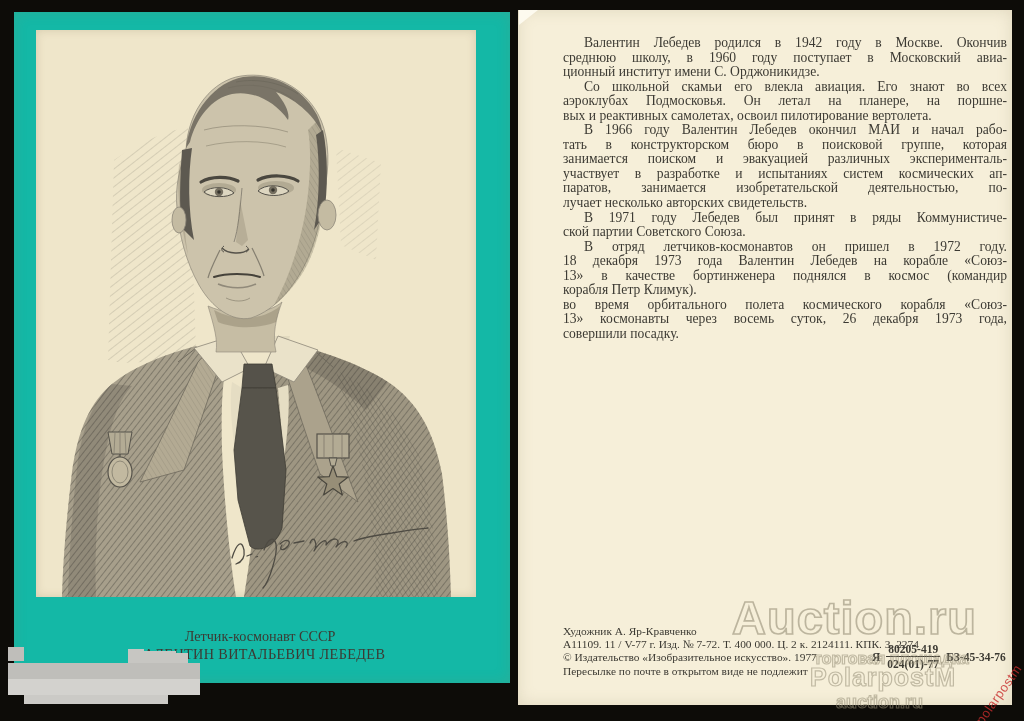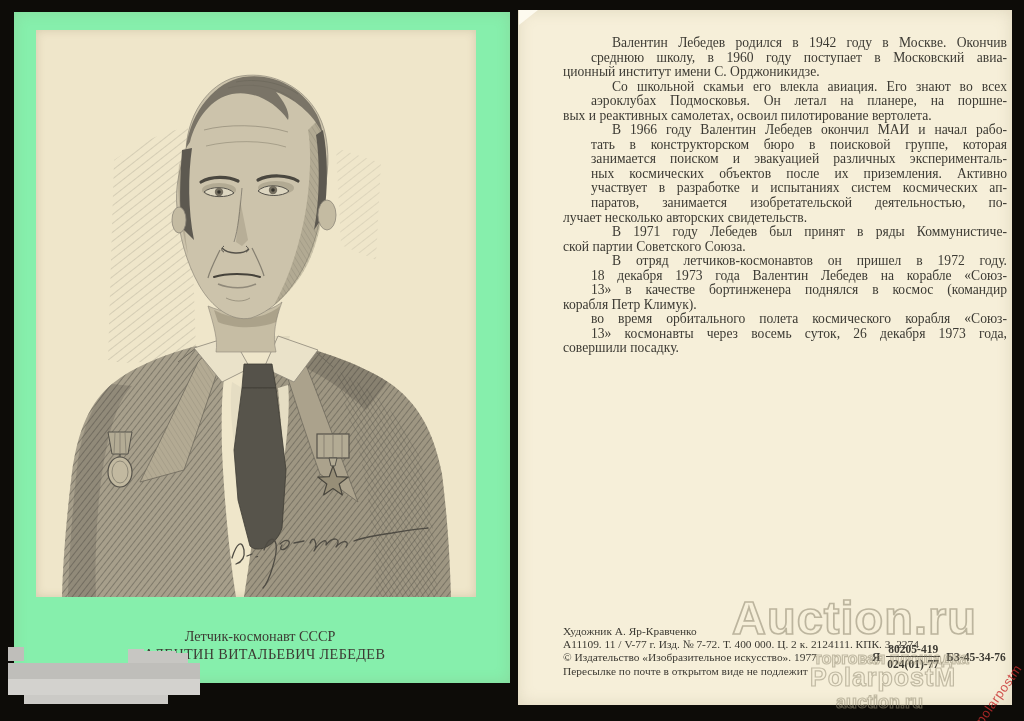--- a/index.html
+++ b/index.html
@@ -1,32 +1,32 @@
 <!DOCTYPE html>
 <html><head>
 <meta charset="utf-8">
 <style>
   html,body{margin:0;padding:0;background:#0d0c08;}
   #stage{position:relative;width:1024px;height:721px;background:#0d0c08;overflow:hidden;
          font-family:"Liberation Serif","DejaVu Serif",serif;}
   .card{position:absolute;}
-  .card.left{left:14px;top:12px;width:496px;height:671px;background:#86efac;
+  .card.left{left:14px;top:12px;width:496px;height:671px;background:#14b8a6;
              box-shadow:inset 0 0 14px rgba(140,125,90,.18);}
   .panel{position:absolute;left:22px;top:18px;width:440px;height:567px;background:#efe6ca;
          box-shadow:inset 0 0 10px rgba(120,105,70,.22);}
   .caption{position:absolute;left:46px;top:615px;width:400px;text-align:center;
            color:#3c3a33;font-size:14.2px;line-height:18.3px;}
   .cap-line.caps{letter-spacing:.4px;}
   .card.right{left:518px;top:10px;width:494px;height:695px;background:#f6efd9;
               box-shadow:inset 0 0 16px rgba(140,125,90,.2);}
   .chip{position:absolute;left:1px;top:0;width:0;height:0;
         border-top:15px solid #fdfaef;border-right:19px solid transparent;}
   .bio{position:absolute;left:45px;top:26px;width:444px;color:#3c3a33;font-size:13.6px;}
   .bio-line{height:14.55px;line-height:14.5px;white-space:nowrap;text-align:left;}
-  .bio-line.full{white-space:normal;text-align:justify;text-align-last:justify;margin-left:28px;}
+  .bio-line.full{white-space:normal;text-align:justify;text-align-last:justify;}
   .bio-line.first{text-indent:21px;}
   .imprint{position:absolute;left:45px;top:615px;color:#3c3a33;font-size:11.4px;line-height:13.2px;}
   .catalog{position:absolute;left:354px;top:633px;color:#3c3a33;font-size:11.5px;font-weight:bold;
            display:flex;align-items:center;gap:6px;}
   .cat-frac{display:inline-block;text-align:center;line-height:12px;}
   .cat-frac .num{display:block;border-bottom:1.4px solid #3c3a33;padding:0 2px 1px;}
   .cat-frac .den{display:block;padding-top:1px;}
   .wm{position:absolute;color:transparent;-webkit-text-stroke:1.2px rgba(150,142,118,.55);
       font-family:"Liberation Sans","DejaVu Sans",sans-serif;pointer-events:none;white-space:nowrap;}
   .wm-large{left:732px;top:590px;font-size:47px;font-weight:bold;letter-spacing:1px;
@@ -180,21 +180,20 @@
     <div class="bio">
         <div class="bio-line first full">Валентин Лебедев родился в 1942 году в Москве. Окончив</div>
         <div class="bio-line full">среднюю школу, в 1960 году поступает в Московский авиа-</div>
         <div class="bio-line">ционный институт имени С. Орджоникидзе.</div>
         <div class="bio-line first full">Со школьной скамьи его влекла авиация. Его знают во всех</div>
         <div class="bio-line full">аэроклубах Подмосковья. Он летал на планере, на поршне-</div>
         <div class="bio-line">вых и реактивных самолетах, освоил пилотирование вертолета.</div>
         <div class="bio-line first full">В 1966 году Валентин Лебедев окончил МАИ и начал рабо-</div>
         <div class="bio-line full">тать в конструкторском бюро в поисковой группе, которая</div>
         <div class="bio-line full">занимается поиском и эвакуацией различных эксперименталь-</div>
-        <div class="bio-line full">ных космических объектов после их приземления. Активно</div>
         <div class="bio-line full">участвует в разработке и испытаниях систем космических ап-</div>
         <div class="bio-line full">паратов, занимается изобретательской деятельностью, по-</div>
         <div class="bio-line">лучает несколько авторских свидетельств.</div>
         <div class="bio-line first full">В 1971 году Лебедев был принят в ряды Коммунистиче-</div>
         <div class="bio-line">ской партии Советского Союза.</div>
         <div class="bio-line first full">В отряд летчиков-космонавтов он пришел в 1972 году.</div>
         <div class="bio-line full">18 декабря 1973 года Валентин Лебедев на корабле «Союз-</div>
         <div class="bio-line full">13» в качестве бортинженера поднялся в космос (командир</div>
         <div class="bio-line">корабля Петр Климук).</div>
         <div class="bio-line full">во время орбитального полета космического корабля «Союз-</div>

